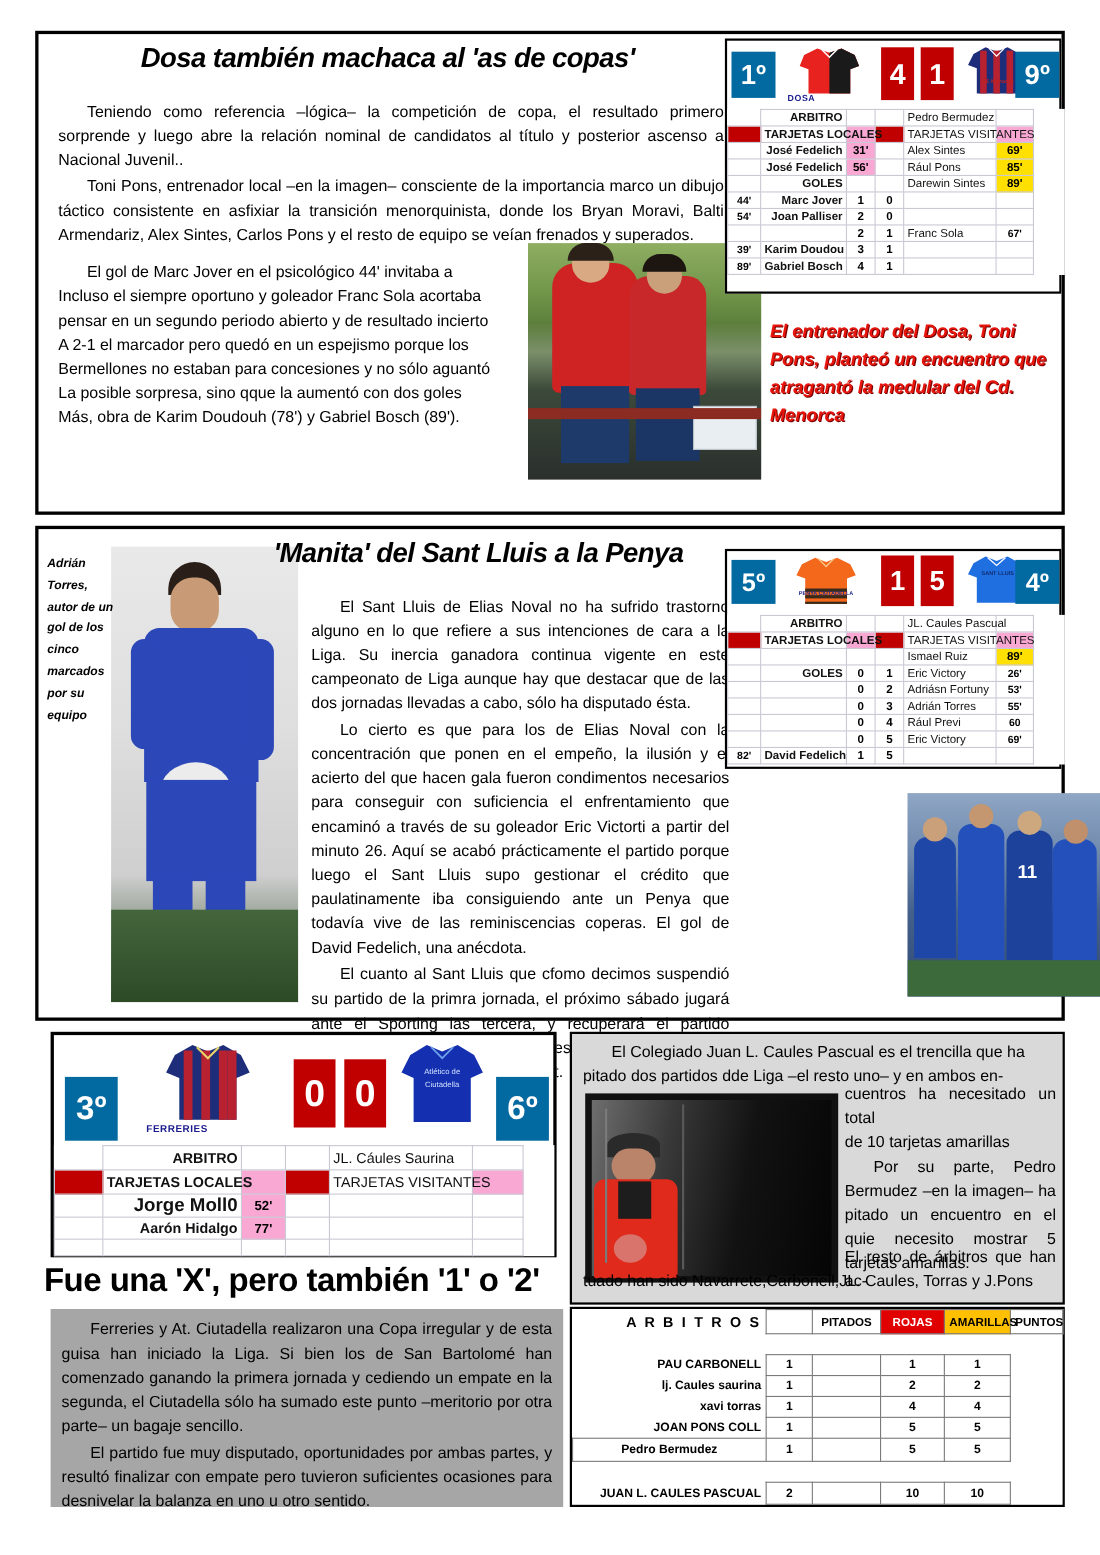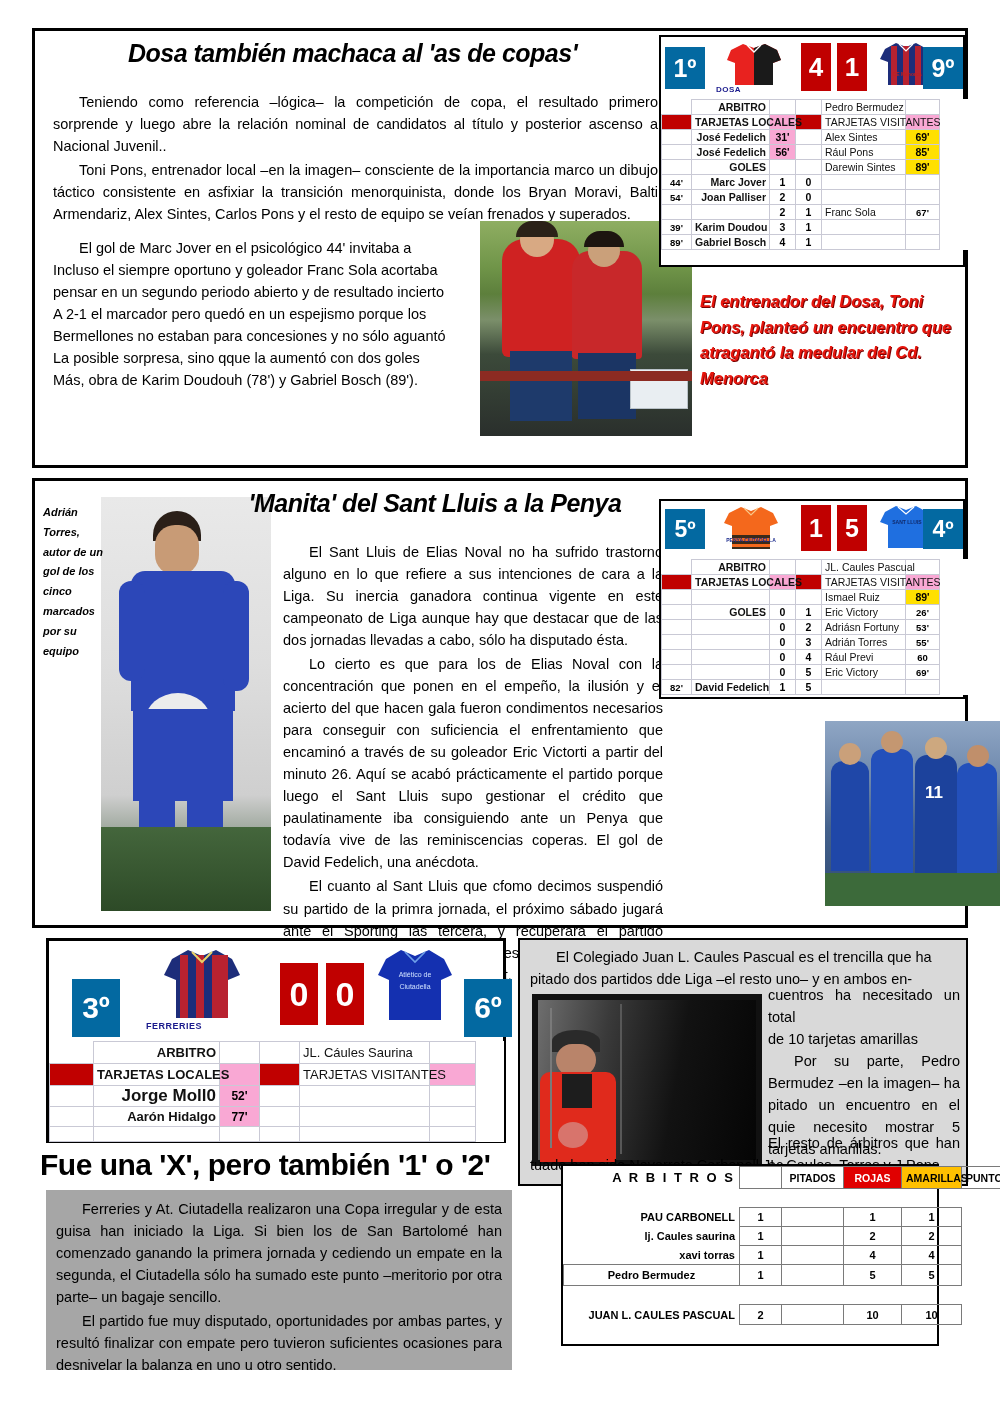--- a/index.html
+++ b/index.html
@@ -406,21 +406,21 @@
         <td class="min-r"></td>
         <td class="nb"></td>
       </tr>
     </tbody>
       </table>
   </div>
 </div>
 
 <div style="position:absolute; left:46px; top:938px; width:460px; height:205px; background:#fff; border:3px solid #000;">
 
-  <div style="position:absolute; left:15px; top:0; width:100%; height:100px;">
+  <div style="position:absolute; left:2px; top:0; width:100%; height:100px;">
     <div class="rankbox" style="position:absolute;left:8px;top:38px;width:48px;height:58px;font-size:30px;">3º</div>
 
     <div style="position:absolute;left:96px;top:6px;width:84px;height:74px;">
       <svg viewBox="0 0 84 74" width="84" height="74">
         <path d="M12 12 L28 3 L42 9 L56 3 L72 12 L80 28 L68 33 L68 71 L16 71 L16 33 L4 28 Z" fill="#1d2d7a"></path>
         <rect x="20" y="8" width="8" height="63" fill="#b82230"></rect>
         <rect x="36" y="8" width="8" height="63" fill="#b82230"></rect>
         <rect x="52" y="8" width="8" height="63" fill="#b82230"></rect>
         <rect x="60" y="8" width="8" height="63" fill="#b82230"></rect>
         <path d="M32 5 L42 15 L52 5" fill="none" stroke="#e8d36a" stroke-width="2"></path>
@@ -536,21 +536,21 @@
   <div class="body-col" style="position:absolute; left:248px; top:110px; width:192px;">
     <p>Por su parte, Pedro Bermudez –en la imagen– ha pitado un encuentro en el quie necesito mostrar 5 tarjetas amarillas.</p>
   </div>
 
   <div class="body-col" style="position:absolute; left:248px; top:192px; width:192px;">
     <div>El resto de árbitros que han ac-</div>
   </div>
   <div class="body-col" style="position:absolute; left:10px; top:214px; width:430px;">tuado han sido Navarrete,Carbonell,JL. Caules, Torras y J.Pons</div>
 </div>
 
-<div style="position:absolute; left:518px; top:1164px; width:378px; height:182px; background:#fff; border:2px solid #000;margin-left:43px;">
+<div style="position:absolute; left:518px; top:1188px; width:450px; height:182px; background:#fff; border:2px solid #000;">
   <table class="reftab">
     <colgroup>
       <col style="width:176px">
         <col style="width:42px">
         <col style="width:62px">
       <col style="width:58px">
         <col style="width:60px">
         <col style="width:48px">
     </colgroup>
     <tbody>
@@ -588,20 +588,28 @@
       <td style="border:none;"></td>
     </tr>
     <tr style="height:19px;">
       <td class="rname">xavi torras</td>
       <td class="rnum">1</td>
       <td class="rnum"></td>
       <td class="rnum">4</td>
       <td class="rnum">4</td>
       <td style="border:none;"></td>
     </tr>
+    <tr style="height:19px;">
+      <td class="rname">JOAN PONS COLL</td>
+      <td class="rnum">1</td>
+      <td class="rnum"></td>
+      <td class="rnum">5</td>
+      <td class="rnum">5</td>
+      <td style="border:none;"></td>
+    </tr>
     <tr style="height:21px;">
       <td class="rname" style="border:1px solid #7a7a7a; text-align:center;">Pedro Bermudez</td>
       <td class="rnum">1</td>
       <td class="rnum"></td>
       <td class="rnum">5</td>
       <td class="rnum">5</td>
       <td style="border:none;"></td>
     </tr>
     <tr style="height:9px;">
           <td class="rname"></td>

